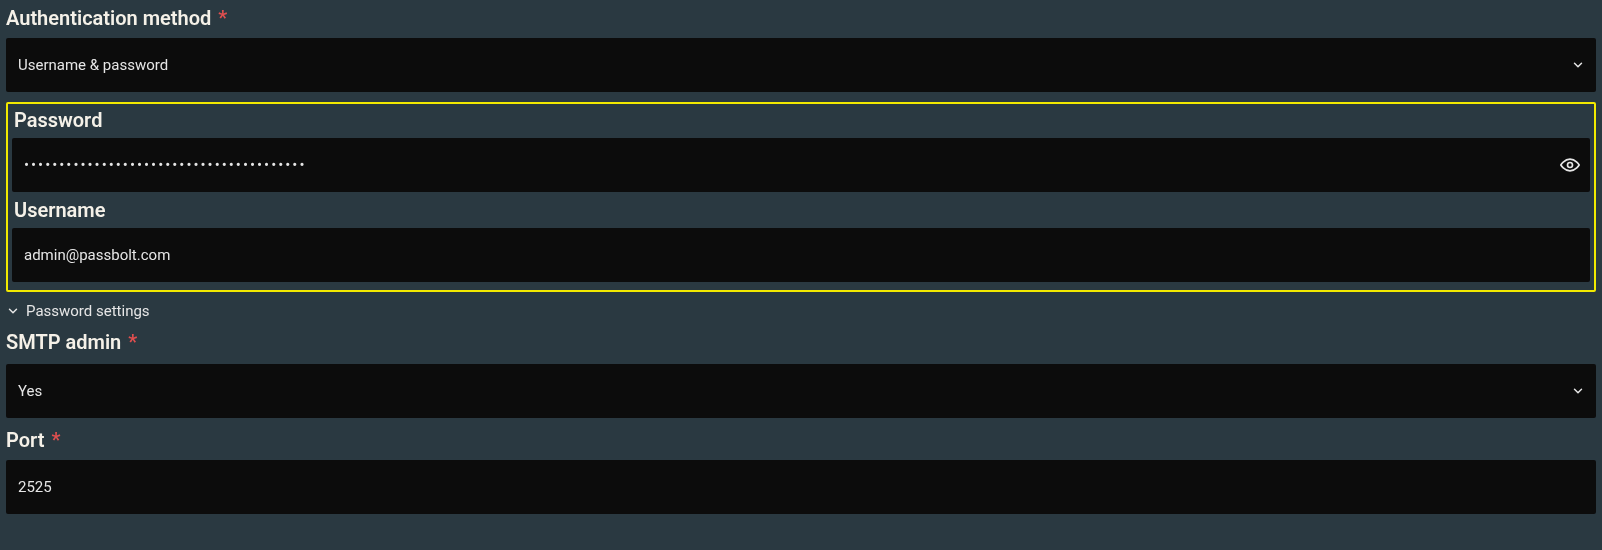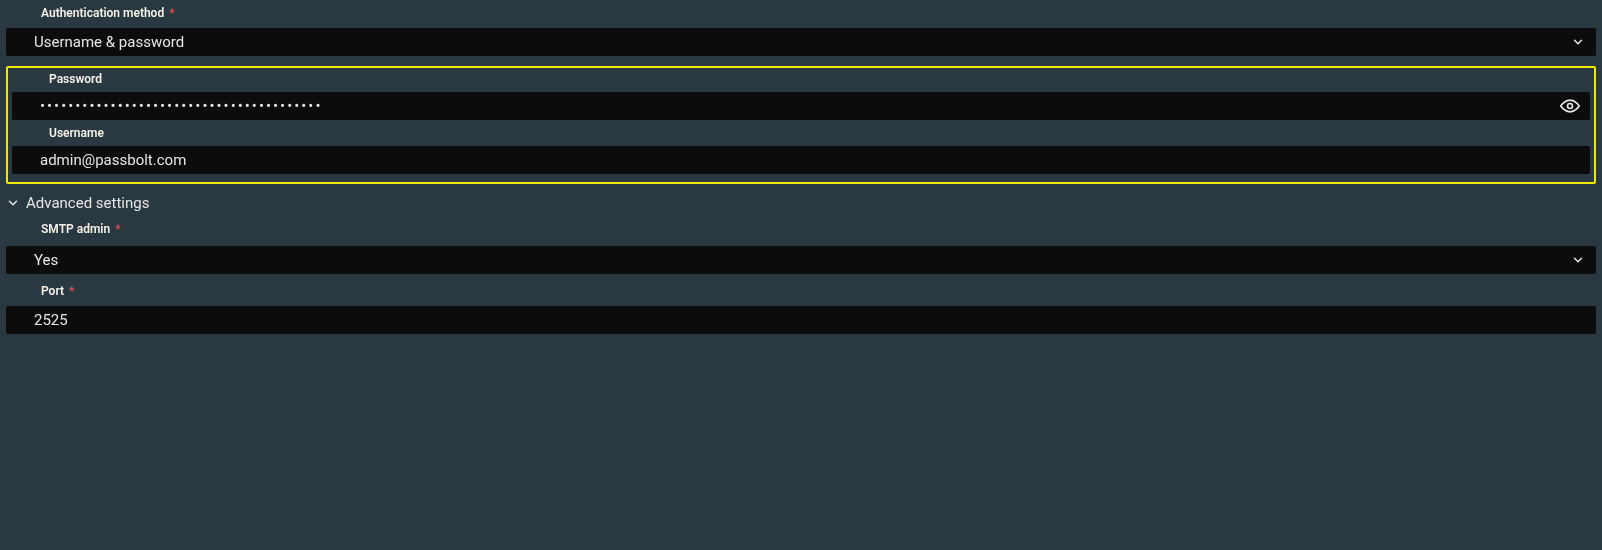--- a/index.html
+++ b/index.html
@@ -9,41 +9,39 @@
     font-family: -apple-system, BlinkMacSystemFont, "Segoe UI", Roboto, Arial, sans-serif;
     font-size: 15px;
     padding: 6px;
     width: 1602px;
   }
   .field { margin-bottom: 10px; }
   .label {
     font-weight: 600;
     color: #f5f1e8;
     margin-bottom: 8px;
-    font-size: 12px;
-    margin-left: 35px;
+    font-size: 20px;
   }
   .required { color: #e04f4f; margin-left: 2px; }
   .control {
     position: relative;
     background: #0c0c0c;
     border-radius: 2px;
     display: flex;
     align-items: center;
   }
   .control input, .control .select-value {
     flex: 1;
     background: transparent;
     border: none;
     color: #e6e6e6;
     font-size: 15px;
-    padding: 5px 12px;
+    padding: 18px 12px;
     outline: none;
     font-family: inherit;
-    margin-left: 16px;
   }
   .chevron {
     width: 36px;
     display: flex;
     align-items: center;
     justify-content: center;
     color: #e6e6e6;
     cursor: pointer;
   }
   .eye {
@@ -112,21 +110,21 @@
     </div>
   </div>
 </div>
 
 <div class="adv-toggle">
   <span>
     <svg width="14" height="14" viewBox="0 0 24 24" fill="none" stroke="currentColor" stroke-width="2.5" stroke-linecap="round" stroke-linejoin="round">
         <polyline points="6 9 12 15 18 9"></polyline>
       </svg>
   </span>
-  <span>Advanced settings</span>
+  <span>Password settings</span>
 </div>
 
 <div class="field">
   <div class="label">
     <span>SMTP admin</span>
     <span class="required">*</span>
   </div>
 </div>
 
 <div class="field">

